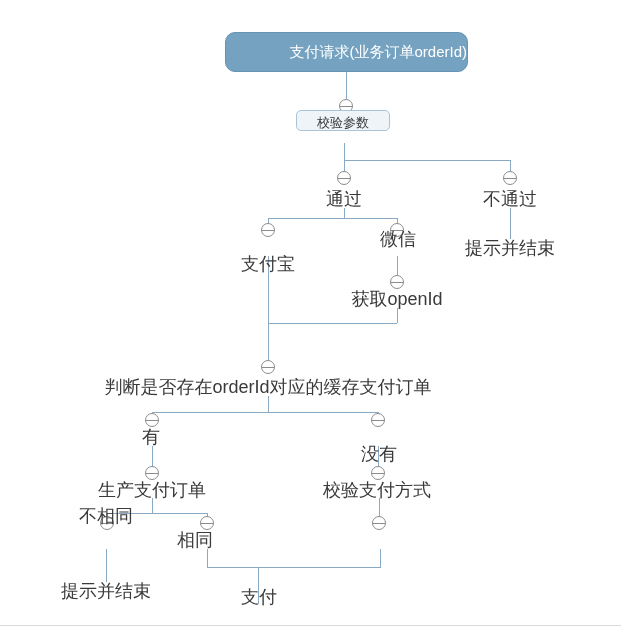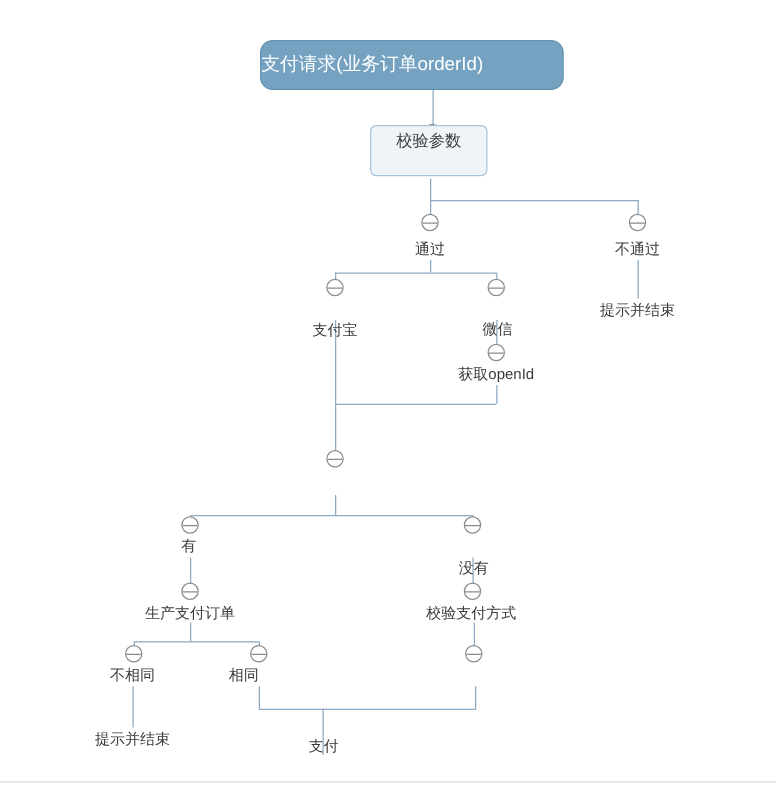--- a/index.html
+++ b/index.html
@@ -31,32 +31,32 @@
     position:absolute;width:14px;height:14px;box-sizing:border-box;
     border:1px solid var(--icon-border);border-radius:50%;
     background:#fff;cursor:pointer;
   }
   .collapse .minus{
     display:block;position:absolute;left:0;right:0;top:50%;
     height:1px;background:var(--icon-border);
   }
   .label{
     position:absolute;transform:translateX(-50%);
-    white-space:nowrap;font-size:12px;line-height:16px;
+    white-space:nowrap;font-size:18px;line-height:16px;
     color:var(--text);cursor:default;
   }
   .root-node{
-    position:absolute;left:208px;top:32px;width:243px;height:40px;
+    position:absolute;left:225px;top:32px;width:243px;height:40px;
     box-sizing:border-box;border:1px solid var(--root-border);
     border-radius:10px;background:var(--root-bg);
     color:var(--root-text);font-size:15px;line-height:38px;
-    text-align:left;white-space:nowrap;cursor:pointer;
+    text-align:right;white-space:nowrap;cursor:pointer;
   }
   .box-node{
-    position:absolute;left:296px;top:100px;width:94px;height:41px;
+    position:absolute;left:296px;top:110px;width:94px;height:21px;
     box-sizing:border-box;border:1px solid var(--box-border);
     border-radius:5px;background:var(--box-bg);
     color:var(--text);font-size:13px;line-height:23px;
     text-align:center;white-space:nowrap;cursor:pointer;
   }
   .bottom-divider{
     position:absolute;left:0;top:625px;width:621px;height:1px;
     background:var(--divider);
   }
 </style>
@@ -139,26 +139,27 @@
   <div class="collapse" style="left:372px;top:516px">
       <span class="minus"></span>
     </div>
 
   <div class="root-node">支付请求(业务订单orderId)</div>
   <div class="box-node">校验参数</div>
 
   <div class="label" style="left:344px;top:191px">通过</div>
   <div class="label" style="left:510px;top:191px">不通过</div>
   <div class="label" style="left:268px;top:256px">支付宝</div>
-  <div class="label" style="left:398px;top:255px">微信</div>
+  <div class="label" style="left:398px;top:231px">微信</div>
   <div class="label" style="left:510px;top:240px">提示并结束</div>
   <div class="label" style="left:397px;top:291px">获取openId</div>
+  <div class="label" style="left:268px;top:379px">判断是否存在orderId对应的缓存支付订单</div>
   <div class="label" style="left:151px;top:429px">有</div>
   <div class="label" style="left:379px;top:446px">没有</div>
   <div class="label" style="left:152px;top:482px">生产支付订单</div>
   <div class="label" style="left:377px;top:482px">校验支付方式</div>
-  <div class="label" style="left:106px;top:532px">不相同</div>
+  <div class="label" style="left:106px;top:508px">不相同</div>
   <div class="label" style="left:195px;top:532px">相同</div>
   <div class="label" style="left:106px;top:583px">提示并结束</div>
   <div class="label" style="left:259px;top:589px">支付</div>
 
   <div class="bottom-divider"></div>
 </div>
 
 </body></html>

